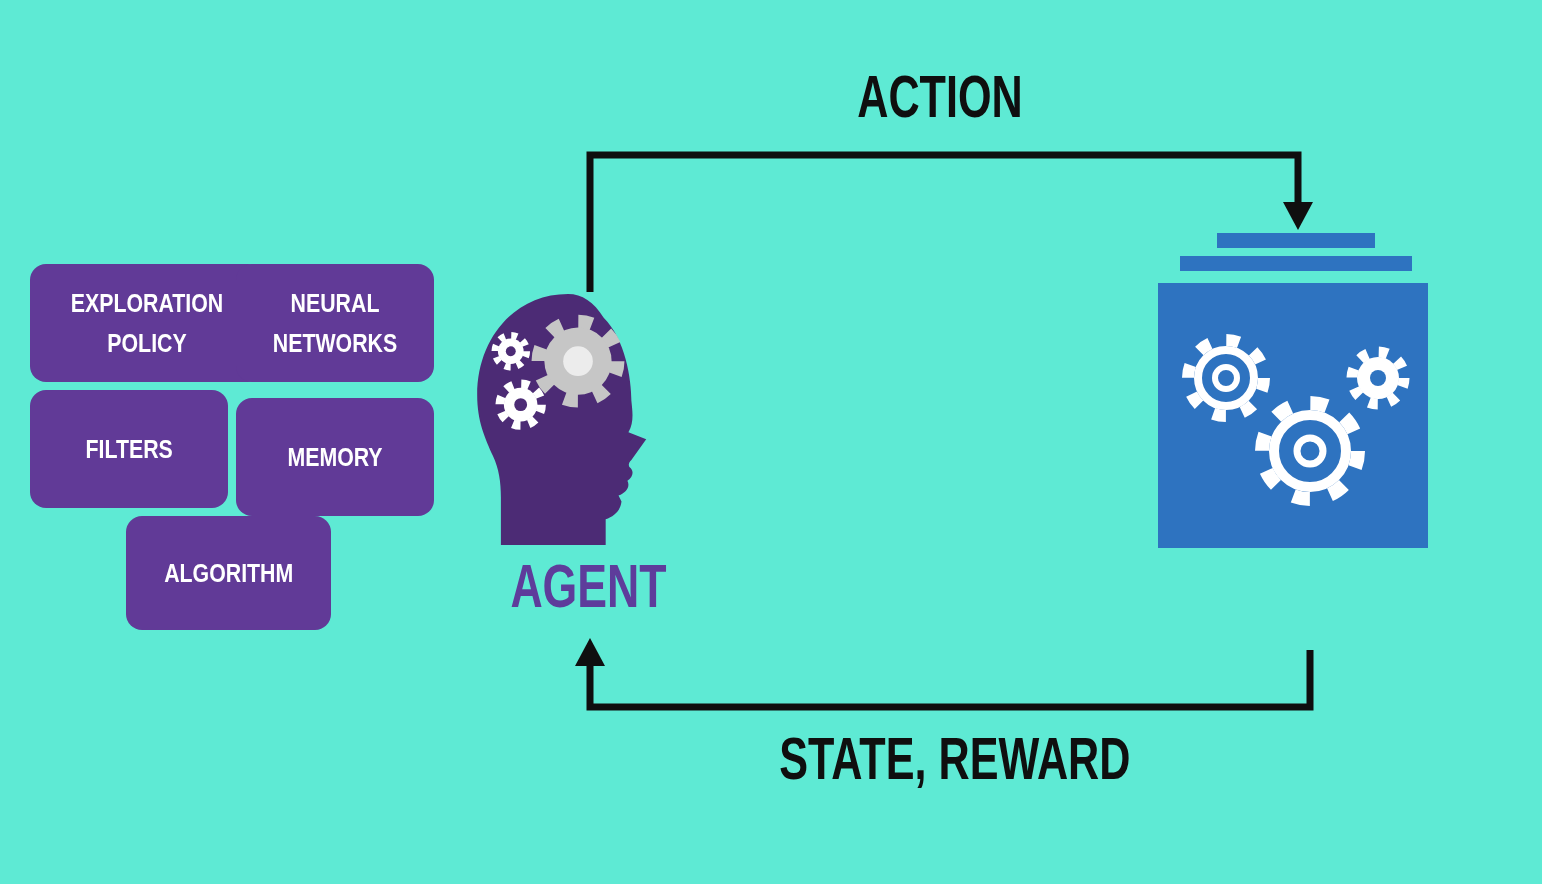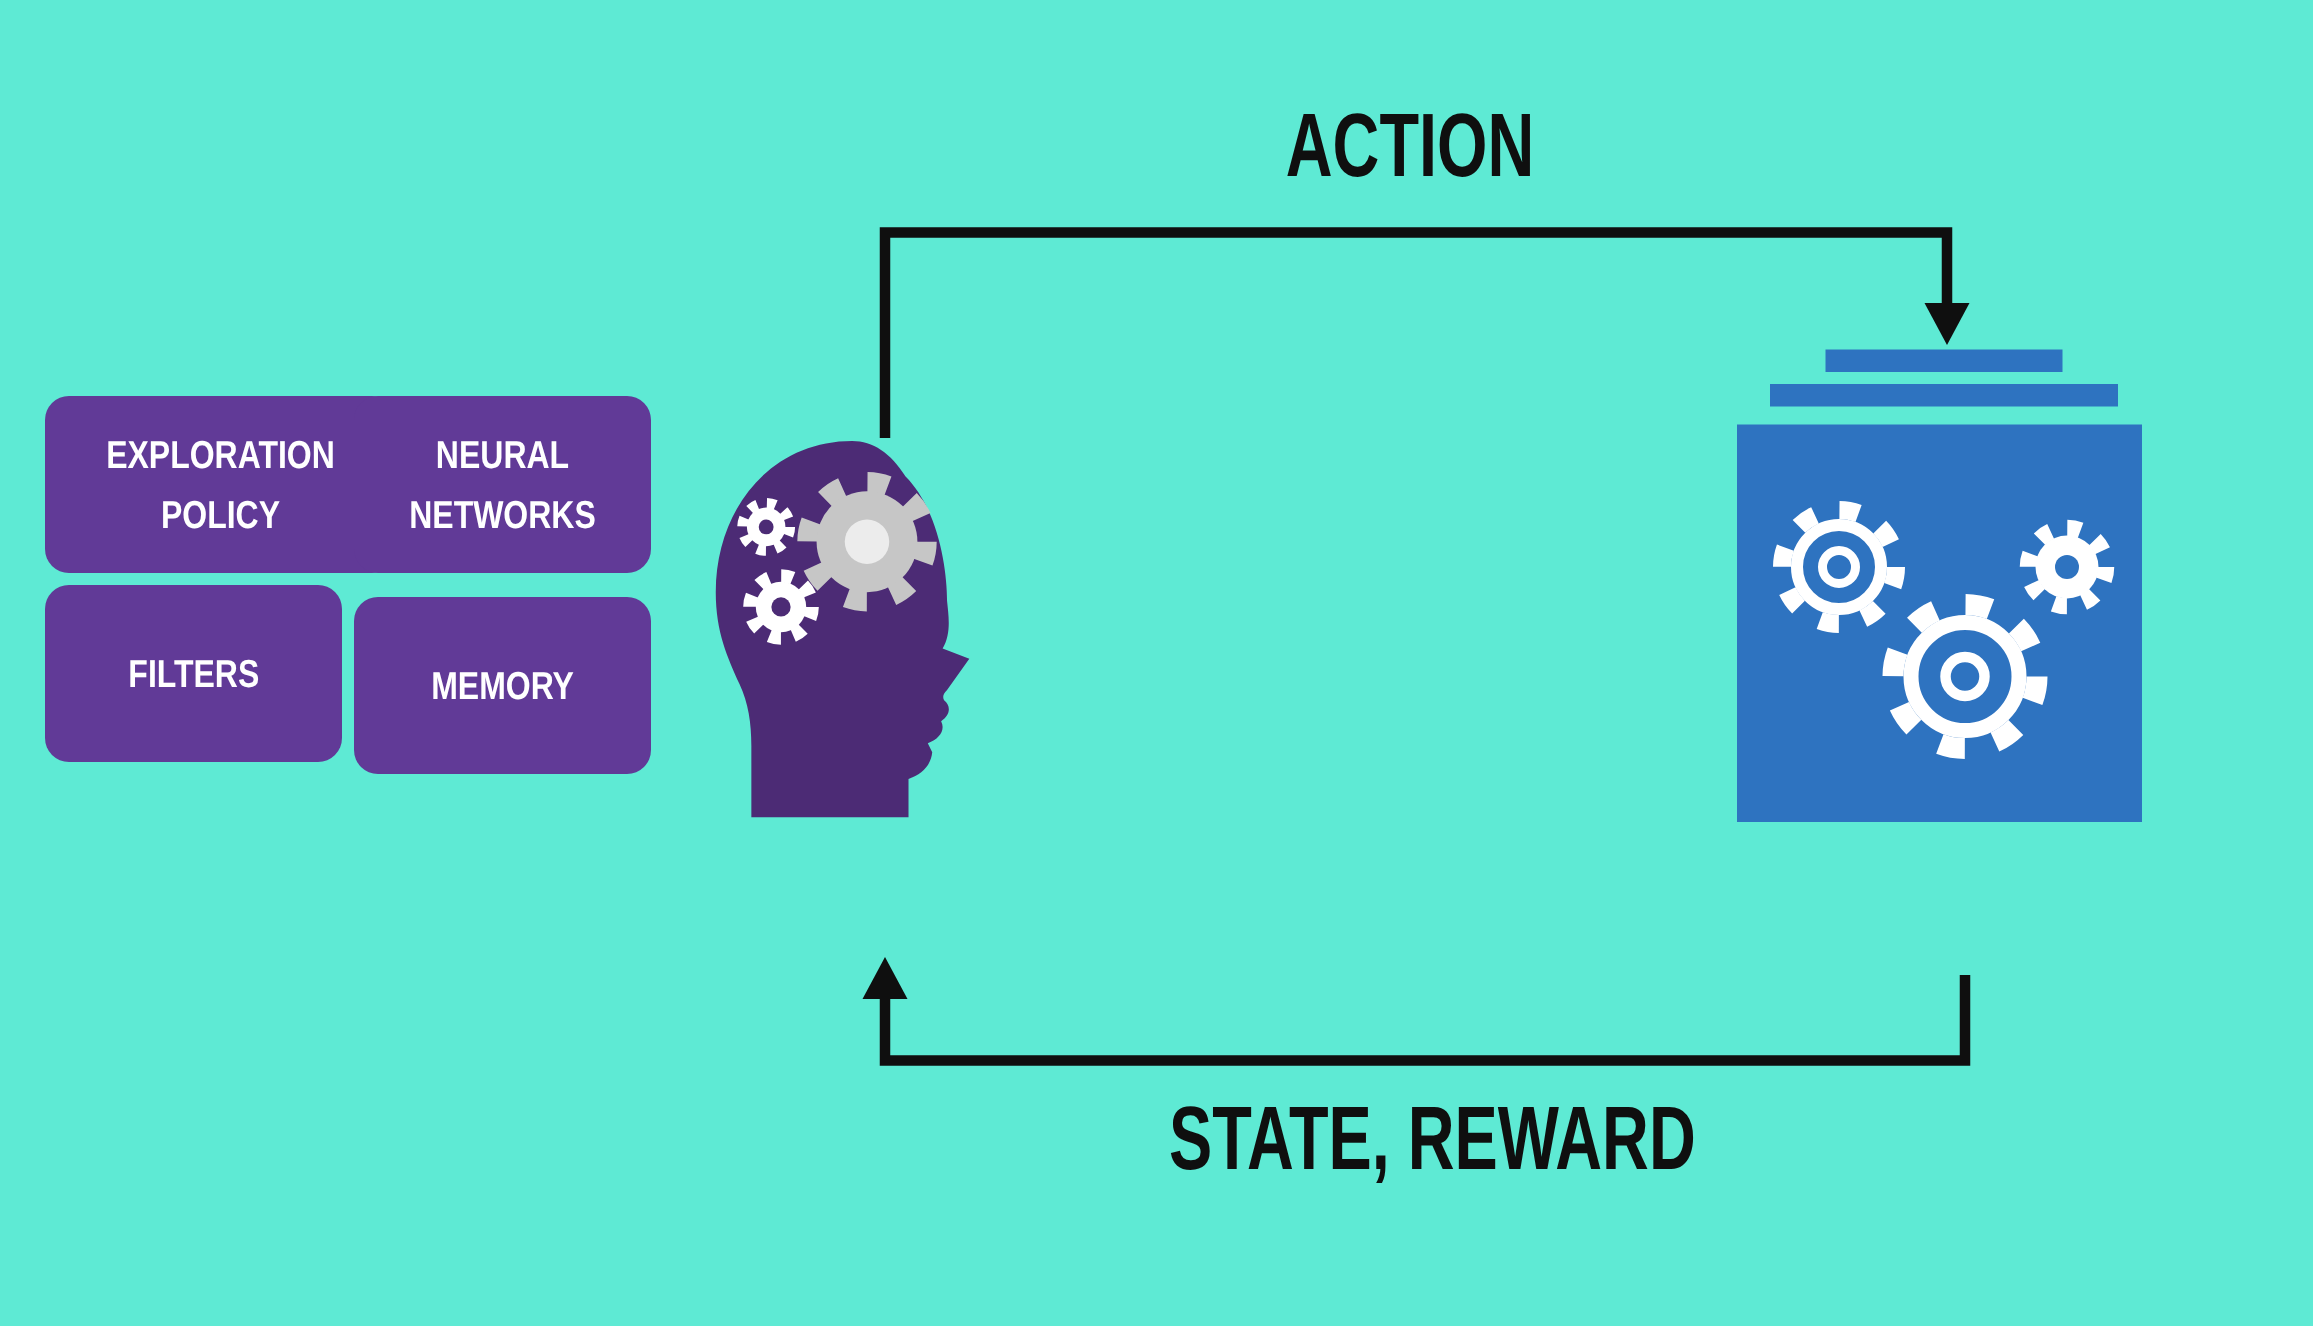--- a/index.html
+++ b/index.html
@@ -87,20 +87,23 @@
   </div>
 
   <div class="concept-box" style="left:30px;top:390px;width:198px;height:118px;">
     <span class="lbl">FILTERS</span>
   </div>
 
   <div class="concept-box" style="left:236px;top:386px;width:198px;height:118px;margin-top:12px;">
     <span class="lbl">MEMORY</span>
   </div>
 
+  <div class="concept-box" style="left:126px;top:516px;width:205px;height:114px;">
+    <span class="lbl">ALGORITHM</span>
+  </div>
 
   <div class="agent-head">
     <svg width="220" height="257" viewBox="0 0 220 260">
       <path fill="#4c2b75" d="M 100 6
            C 45 6 8 52 8 108
            C 8 135 16 152 24 170
            C 30 183 32 196 32 212
            L 32 260
            L 138 260
            L 138 234
@@ -128,20 +131,23 @@
       </g>
 
       <g>
         <circle cx="52" cy="118" r="21" fill="none" stroke="#ffffff" stroke-width="9" stroke-dasharray="8 8.49"></circle>
         <circle cx="52" cy="118" r="17" fill="#ffffff"></circle>
         <circle cx="52" cy="118" r="6.5" fill="#4c2b75"></circle>
       </g>
     </svg>
   </div>
 
+  <div class="agent-label">
+    <span class="cond">AGENT</span>
+  </div>
 
   <div class="env-icon">
     <div class="env-bar1"></div>
     <div class="env-bar2"></div>
     <div class="env-square">
       <svg width="270" height="265" viewBox="0 0 270 265">
 
         <g>
           <circle cx="68" cy="95" r="38" fill="none" stroke="#ffffff" stroke-width="12" stroke-dasharray="13 16.85"></circle>
           <circle cx="68" cy="95" r="28" fill="none" stroke="#ffffff" stroke-width="8"></circle>

